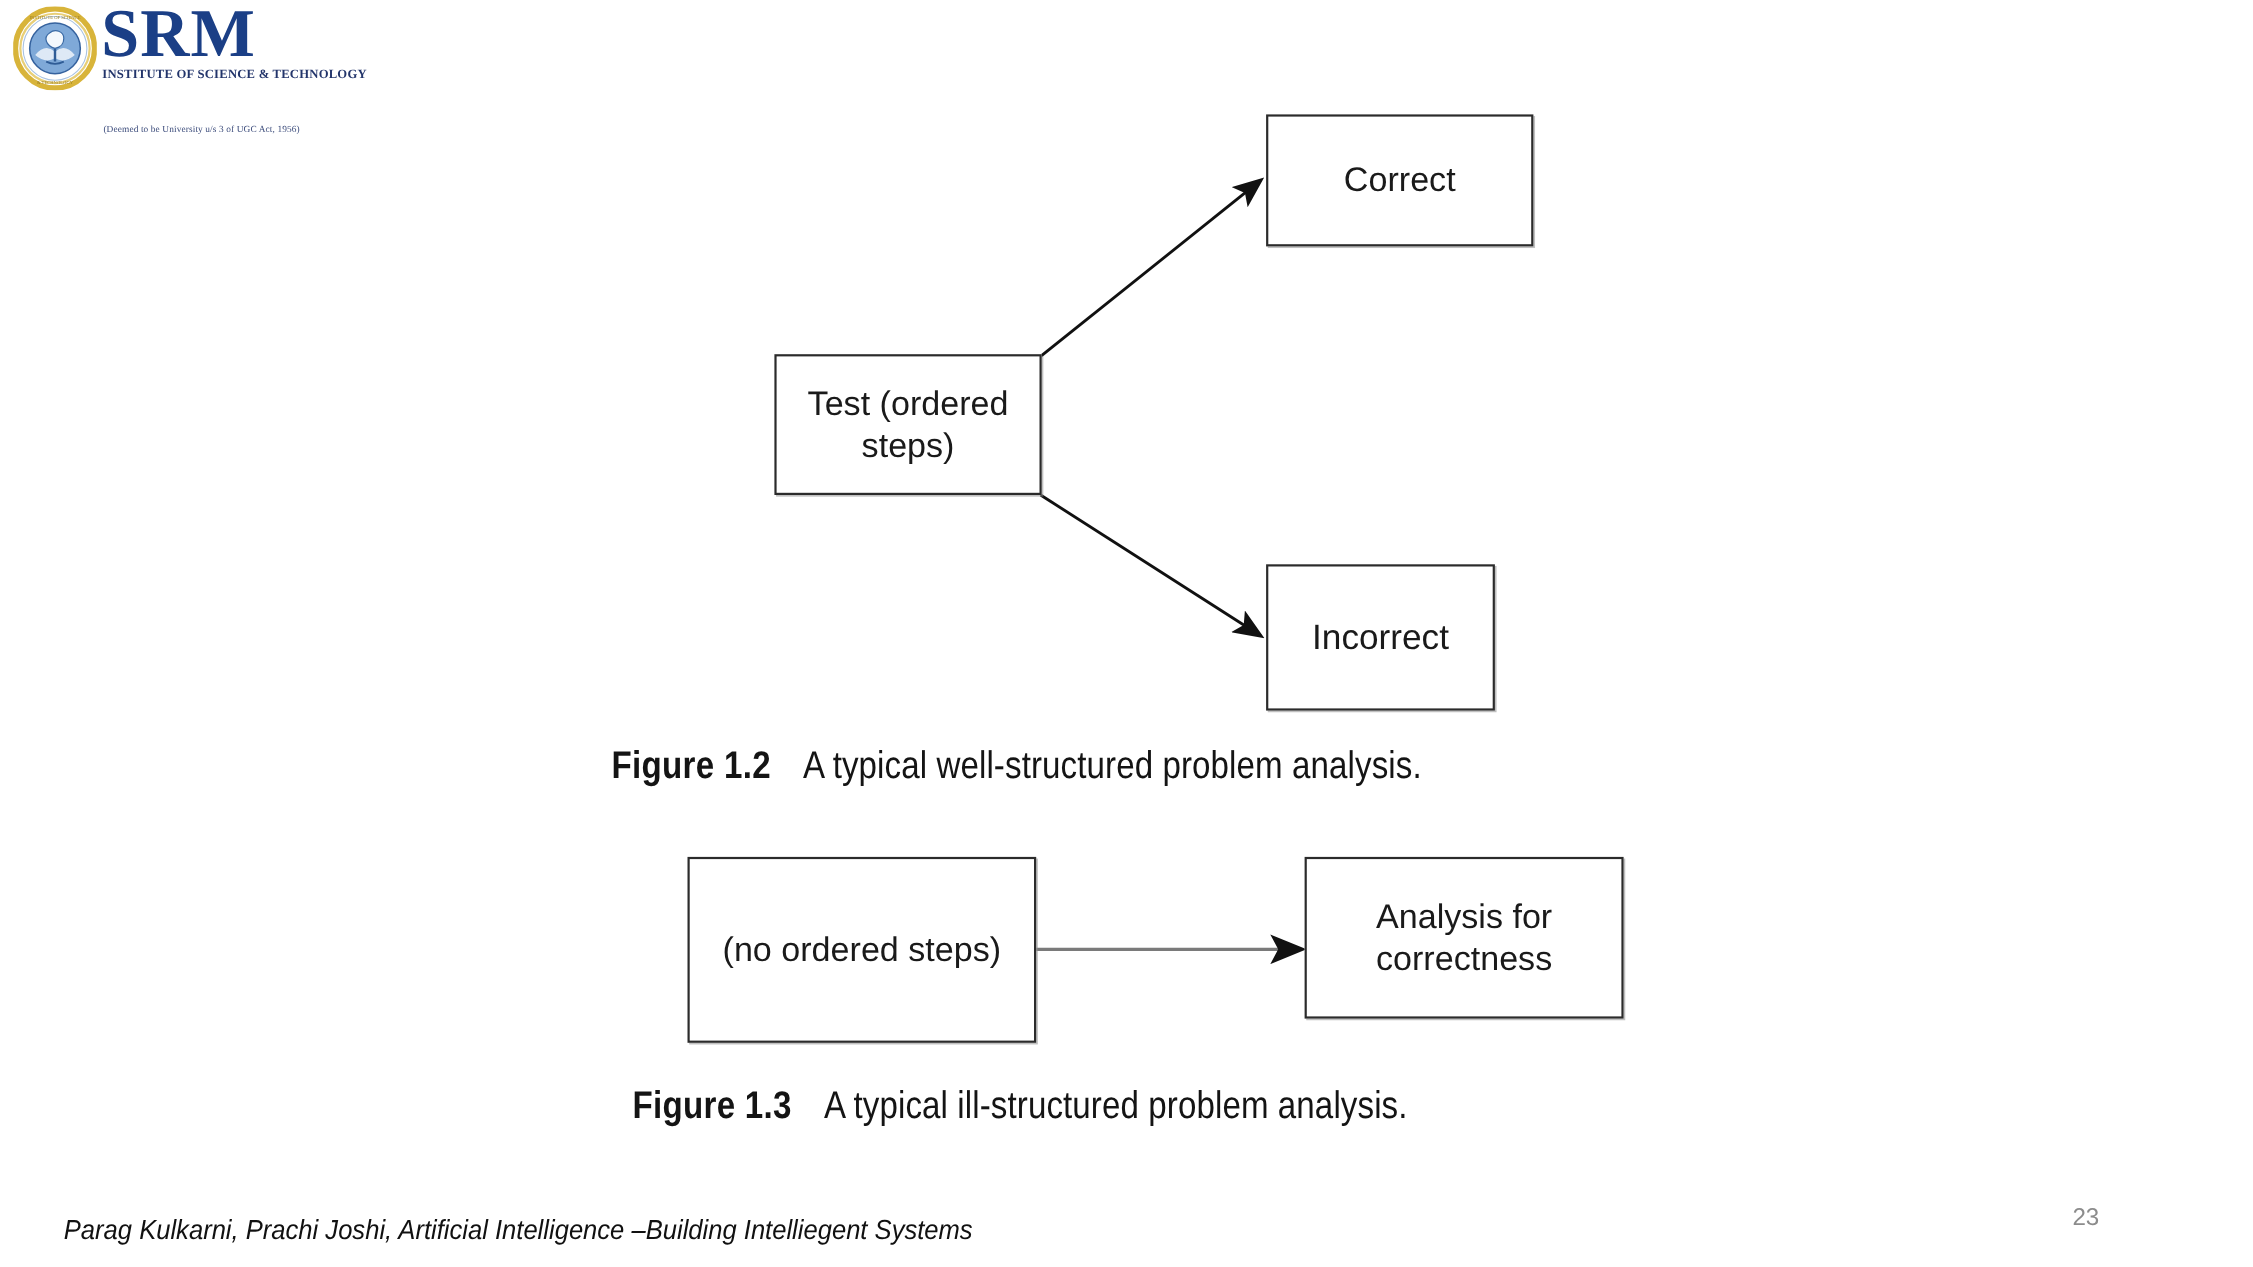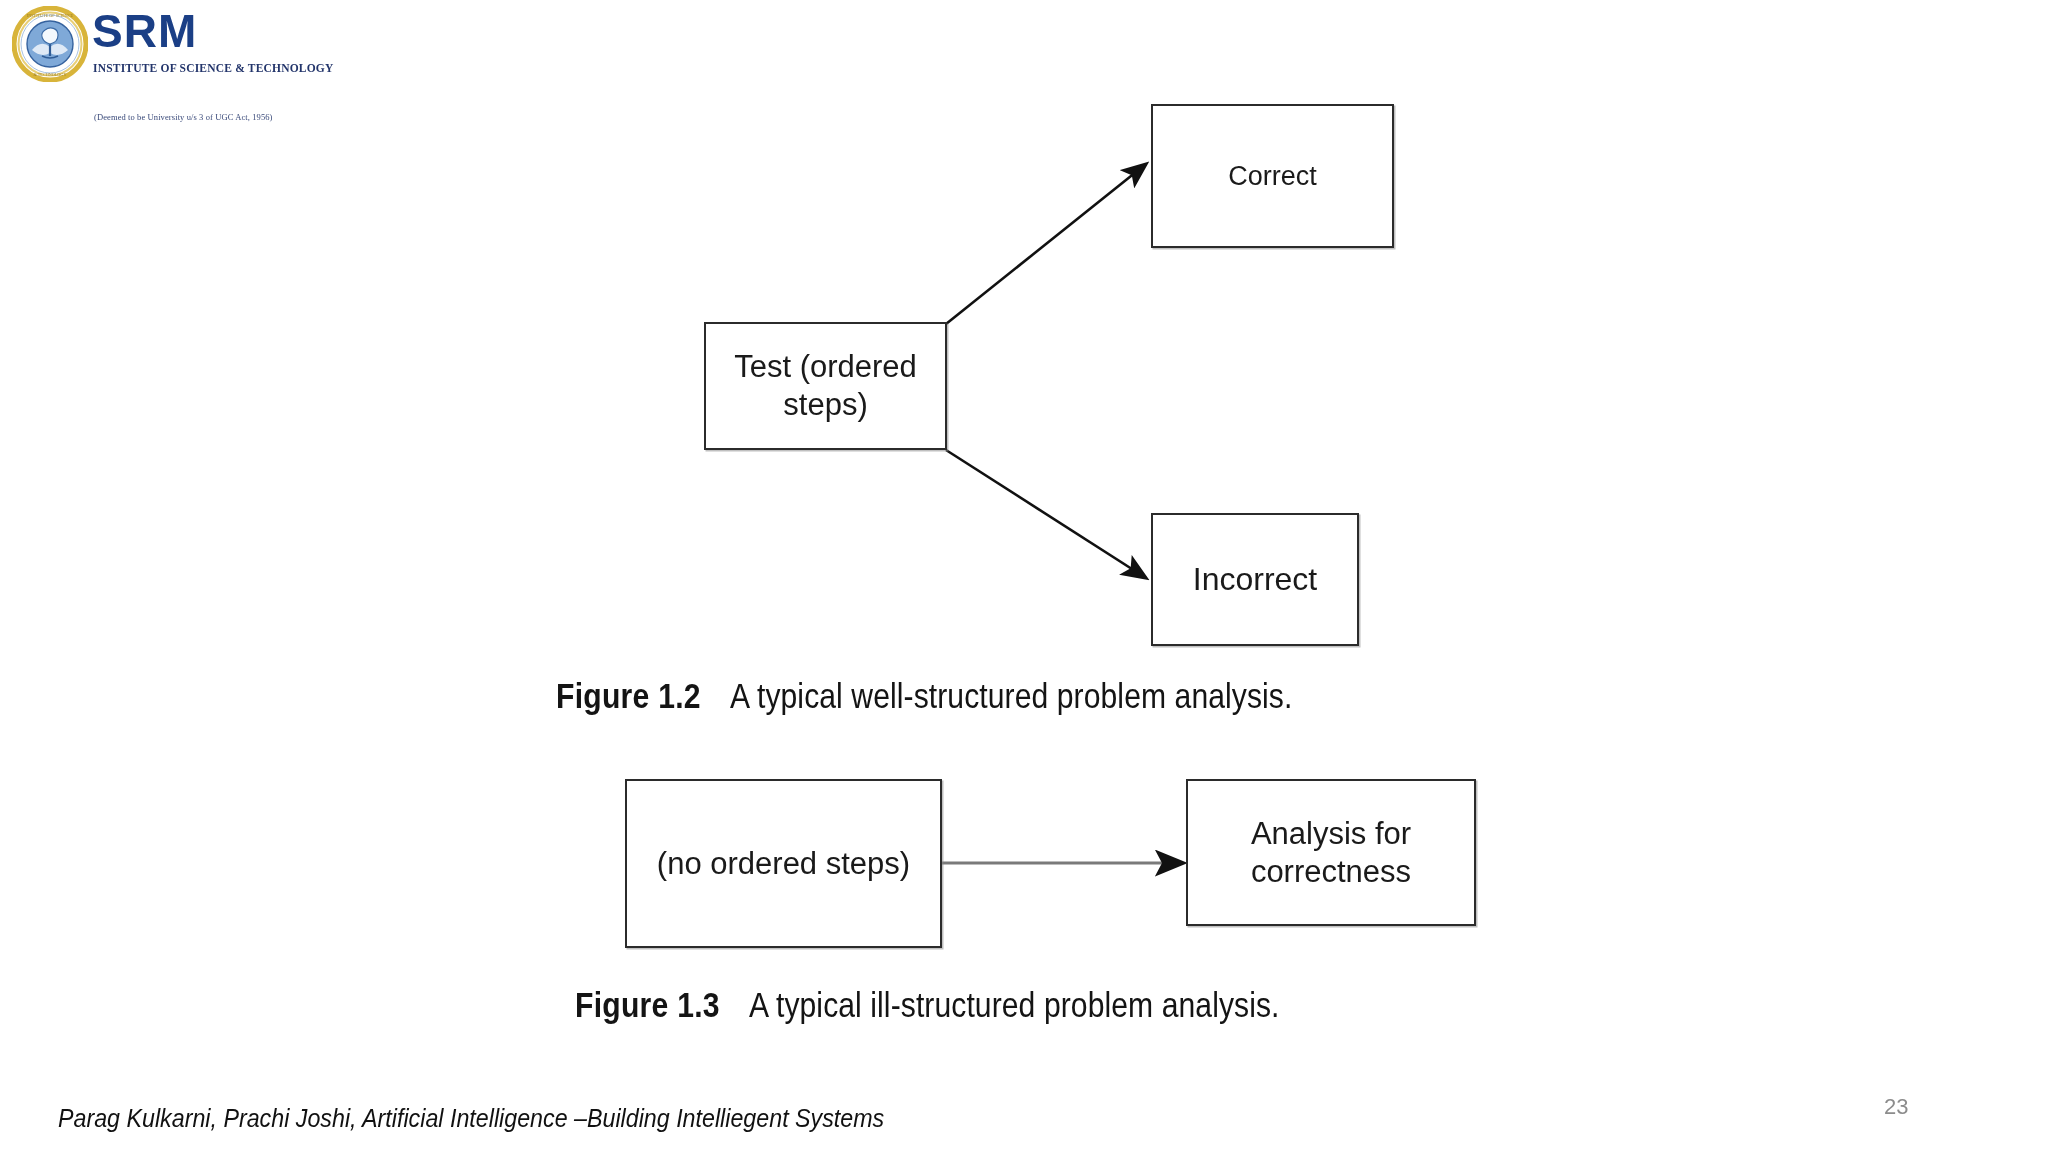--- a/index.html
+++ b/index.html
@@ -33,23 +33,23 @@
     height: 76px;
   }
   #logo-wordmark {
     position: absolute;
     left: 84px;
     top: -2px;
     width: 200px;
     height: 90px;
   }
   .srm-text {
-    font-family: Liberation Sans, sans-serif;
+    font-family: Liberation Serif, serif;
     font-weight: 700;
-    font-size: 46px;
+    font-size: 62px;
     letter-spacing: 1px;
     color: #1b3f86;
     line-height: 62px;
     position: absolute;
     left: 0;
     top: 0;
   }
   .srm-sub1 {
     position: absolute;
     left: 1px;
@@ -85,22 +85,22 @@
     text-align: center;
     color: #1a1a1a;
     font-family: "Liberation Sans", sans-serif;
     line-height: 1.22;
     box-shadow: 1.5px 1.5px 0 rgba(140,140,140,0.55);
   }
   .dbox span { display: block; }
 
   
   #box-correct {
-    left: 1151px; top: 104px; width: 243px; height: 144px;
-    font-size: 27px;
+    left: 1151px; top: 104px; width: 243px; height: 120px;
+    font-size: 31px;
   }
   #box-test-ordered {
     left: 704px; top: 322px; width: 243px; height: 128px;
     font-size: 31px;
   }
   #box-incorrect {
     left: 1151px; top: 513px; width: 208px; height: 133px;
     font-size: 32px;
   }
 

